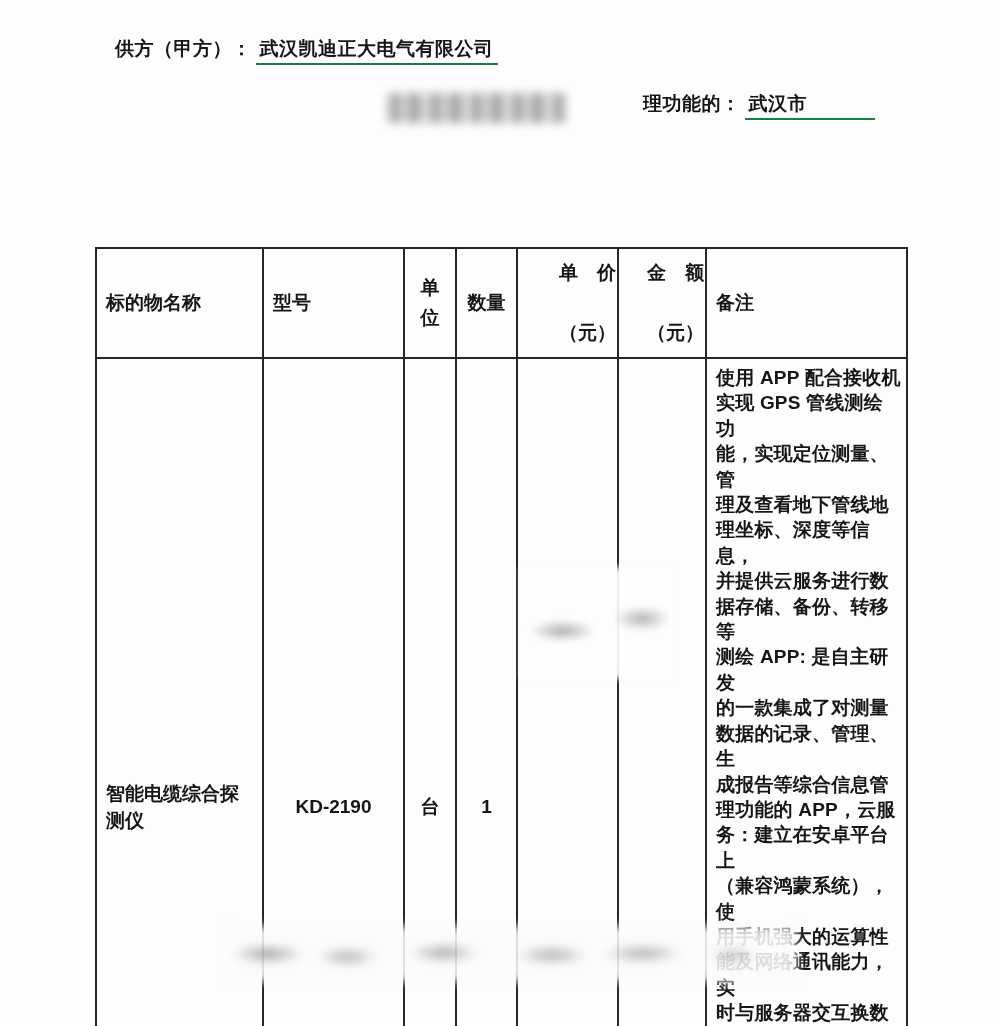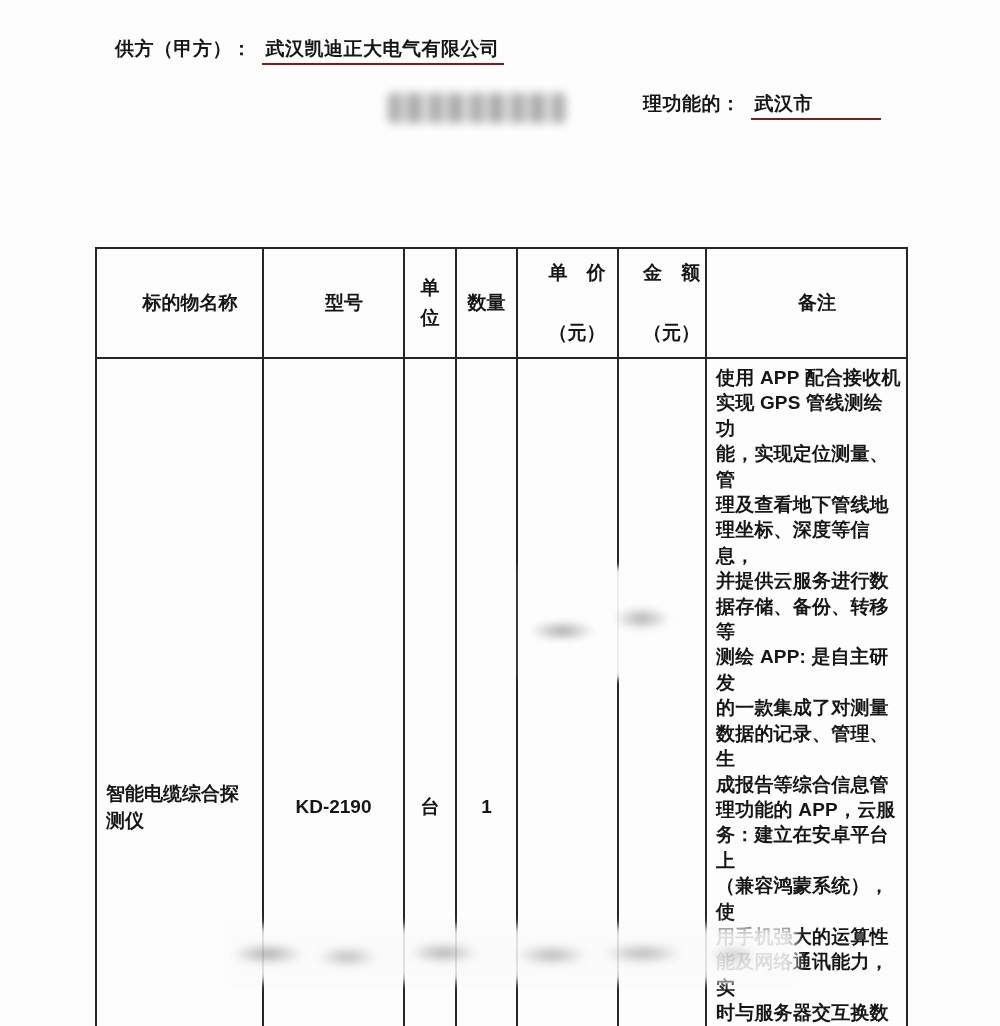--- a/index.html
+++ b/index.html
@@ -9,23 +9,23 @@
     background:#fdfdfd;
     font-family:"Liberation Sans","DejaVu Sans",sans-serif;
     color:#161616;
     overflow:hidden;
   }
   
   .field { position:absolute; font-size:19px; font-weight:700; white-space:nowrap; line-height:24px; }
   .field .lbl { letter-spacing:0.5px; }
   .val-u {
     display:inline-block;
-    border-bottom:2px solid #7f1d1d;
+    border-bottom:2px solid #15803d;
     padding:0 4px 2px 4px;
-    margin-left:10px;
+    margin-left:4px;
     letter-spacing:0.5px;
   }
   .w-contract { min-width:140px; }
   .w-place    { min-width:122px; }
   .w-date     { min-width:118px; }
   
   .section-title {
     position:absolute; left:118px; top:200px;
     font-size:19px; font-weight:700; letter-spacing:1px;
   }
@@ -36,25 +36,25 @@
   }
   table.contract th, table.contract td {
     border:2px solid #262626;
     font-weight:700;
     font-size:19px;
     color:#161616;
   }
   tr.hdr { height:110px; }
   tr.body { height:565px; }
   th { vertical-align:middle; }
-  th.al { text-align:center; padding-left:22px; }
+  th.al { text-align:left; padding-left:9px; }
   th.ac { text-align:center; }
   .two-line {
     display:flex; flex-direction:column; justify-content:center;
-    gap:34px; height:100%; padding-left:19px; text-align:center;
+    gap:34px; height:100%; padding-left:19px; text-align:right;
   }
   .pre { white-space:pre-line; }
   th.unit-th { text-align:center; line-height:30px; }
   td.name-td { vertical-align:middle; text-align:left; padding:0 7px 0 9px; line-height:27px; }
   td.ctr { text-align:center; vertical-align:middle; }
   td.remark-td {
     vertical-align:top; text-align:left;
     padding:6px 5px 0 9px;
     line-height:25.4px;
     letter-spacing:0.2px;

